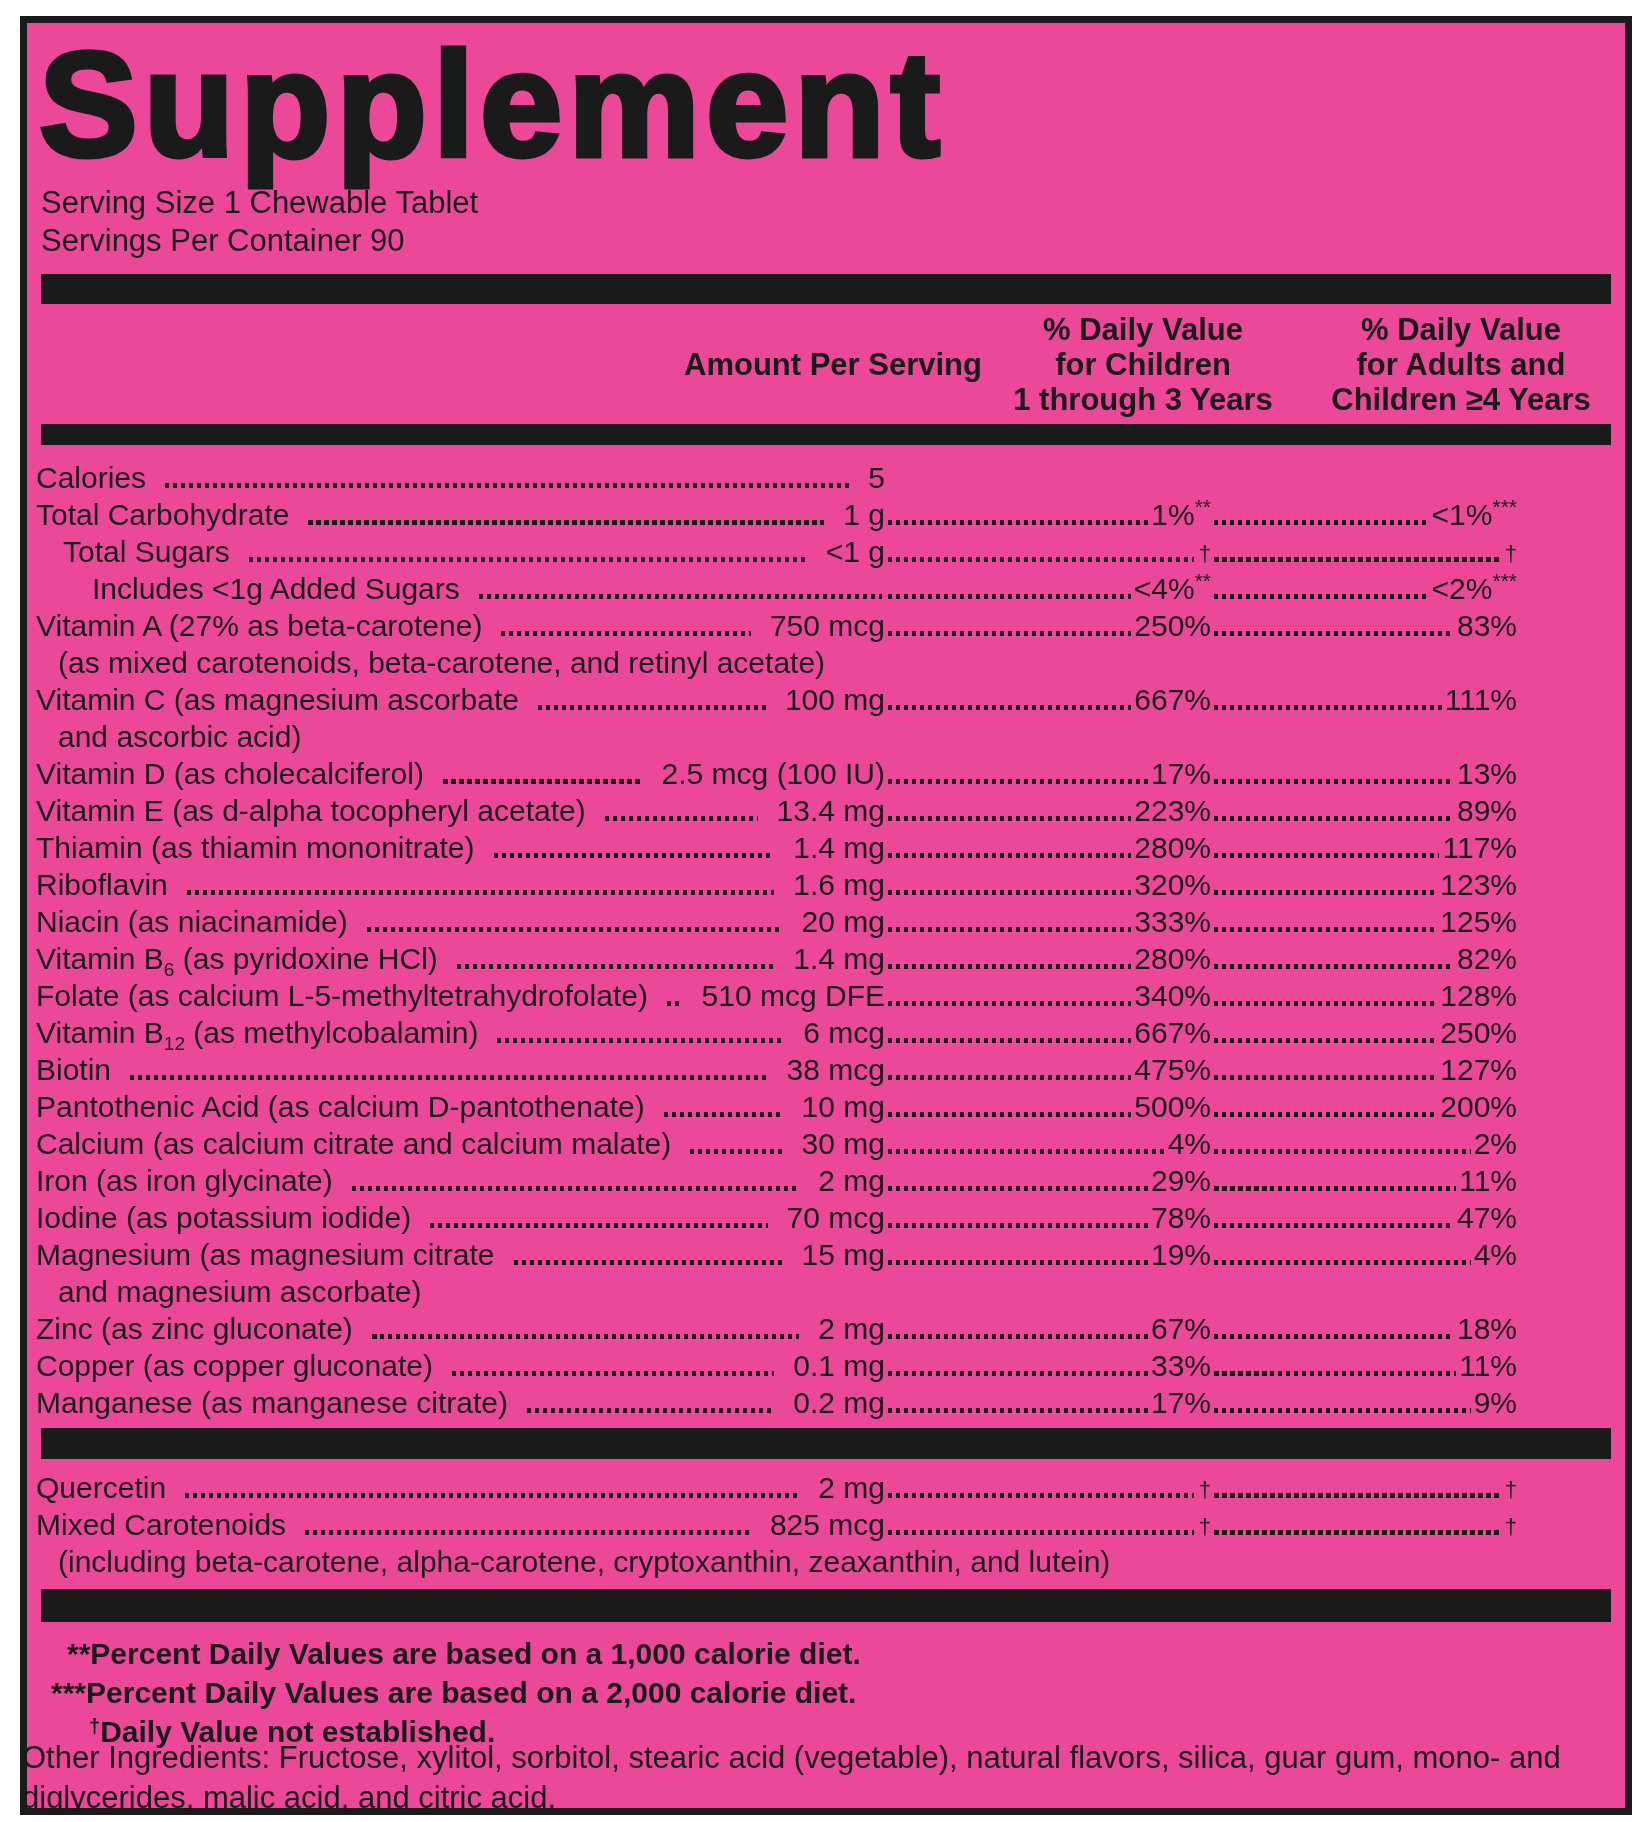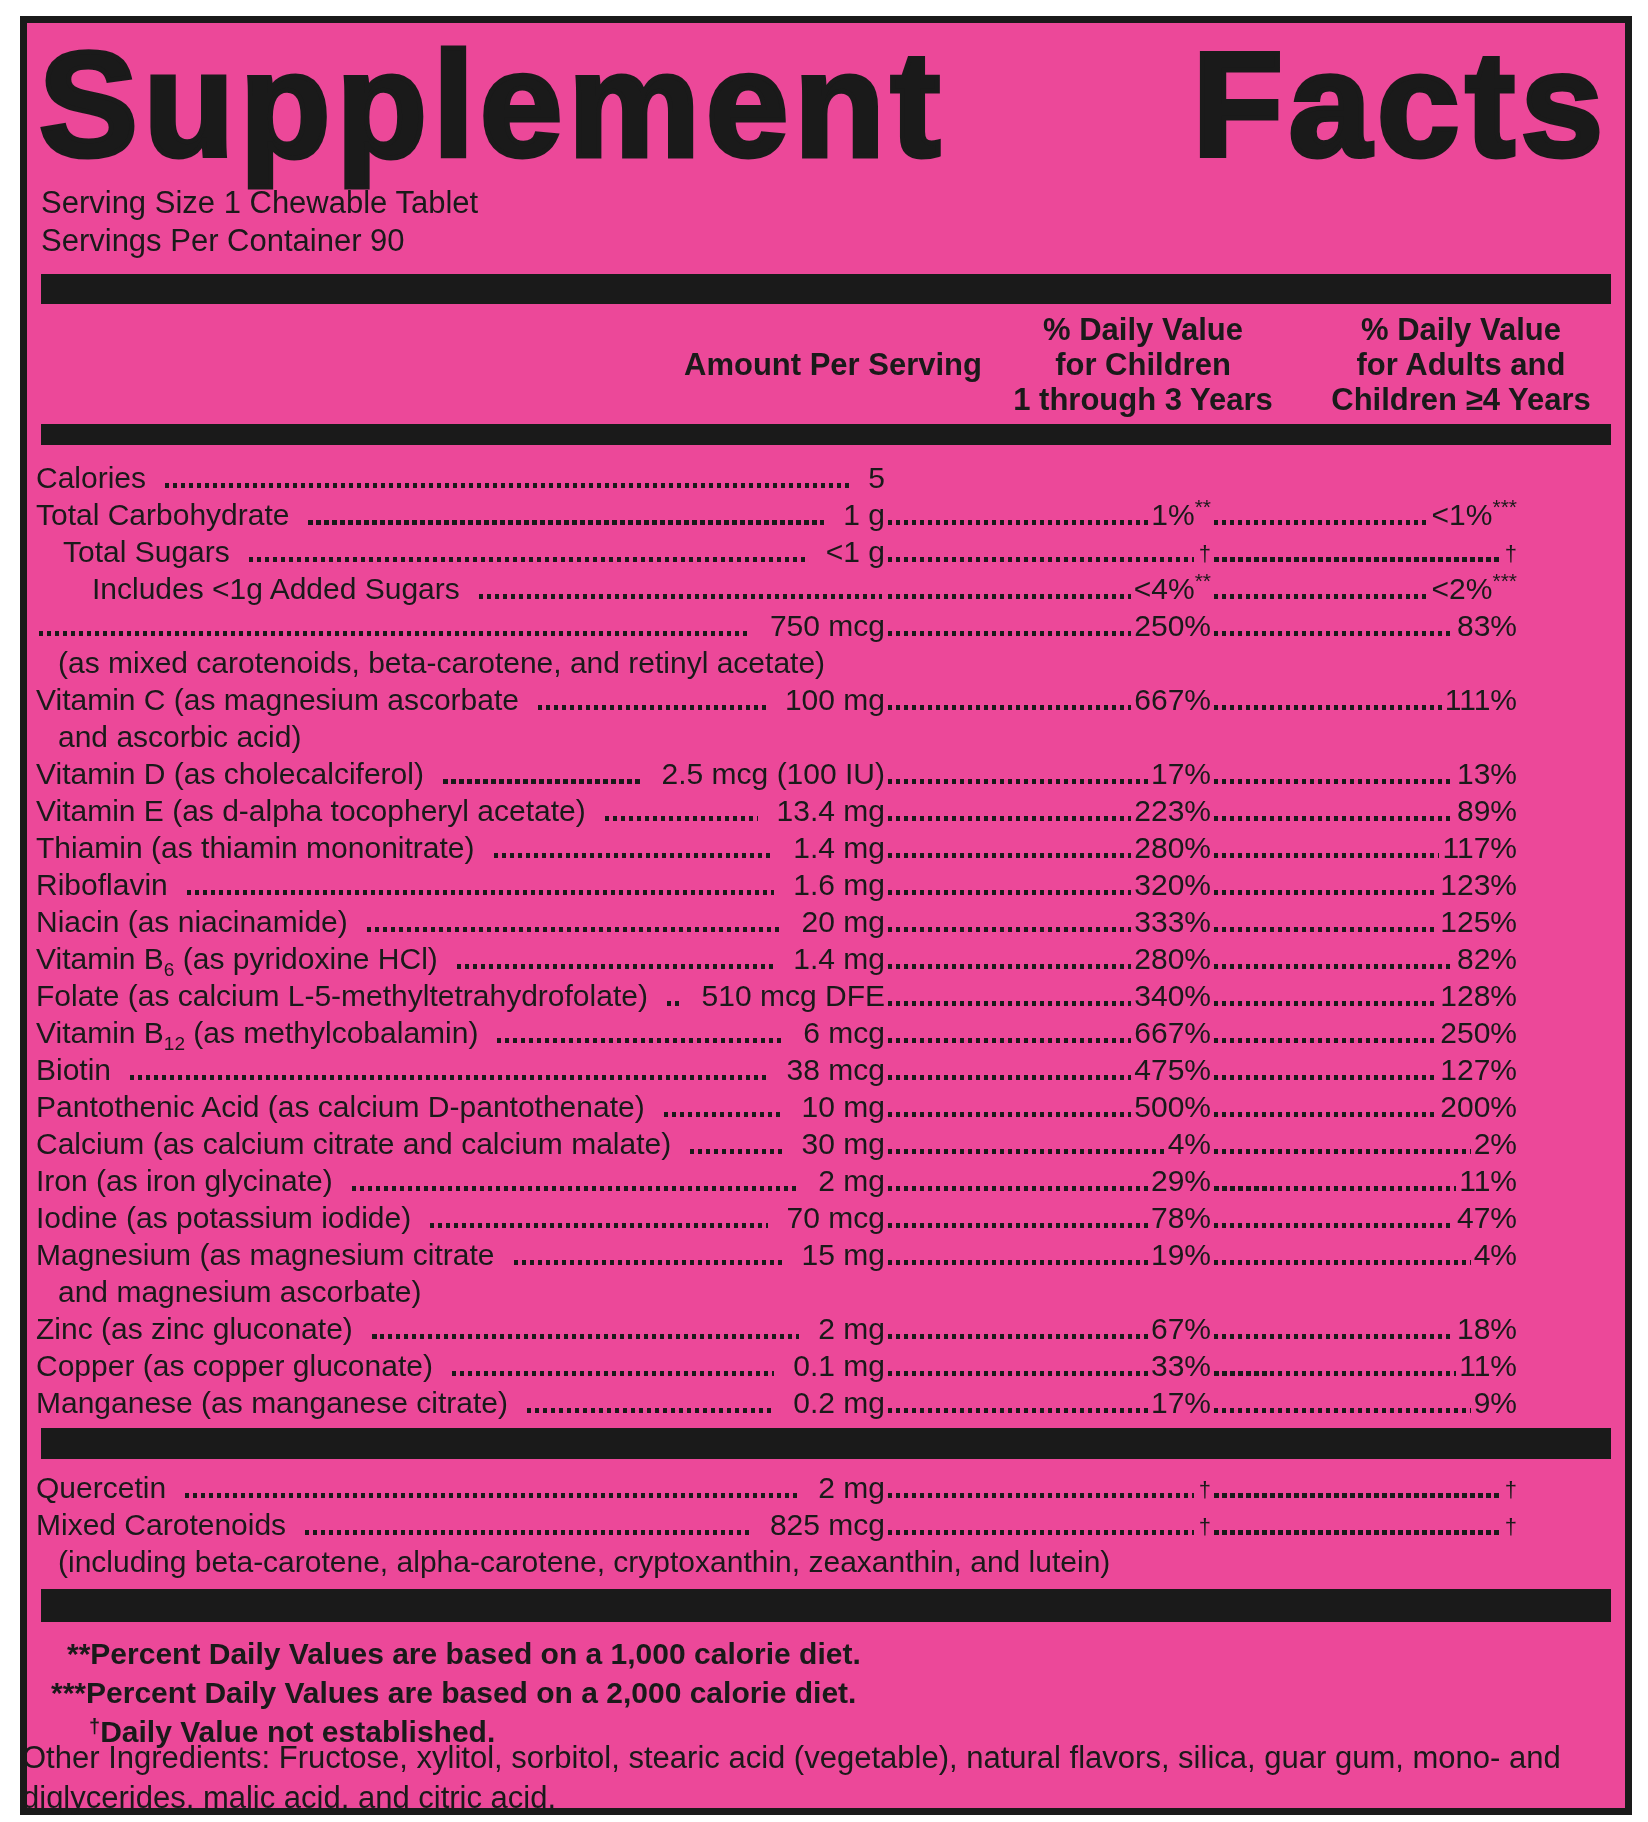--- a/index.html
+++ b/index.html
@@ -73,21 +73,20 @@
     position:absolute; left:22px; top:1738px; width:1580px;
     font-size:31px; line-height:40px;
   }
 </style>
 </head>
 <body>
 
 <div class="panel">
   <div class="title">
     <span>Supplement</span>
-    <span>Facts</span>
   </div>
 
   <div class="servingblock">
     <div class="serving">Serving Size 1 Chewable Tablet</div>
     <div class="serving">Servings Per Container 90</div>
   </div>
 
   <div class="bar bar1"></div>
 
   <div class="colheads">
@@ -151,20 +150,21 @@
           <span class="dots"></span>
           <span class="val">&lt;4%<span class="sup">**</span></span>
         </div>
         <div class="col c3">
           <span class="dots"></span>
           <span class="val">&lt;2%<span class="sup">***</span></span>
         </div>
       </div>
       <div class="nrow">
         <div class="col c1">
+          <span class="lab">Vitamin A (27% as beta-carotene)</span>
           <span class="dots"></span>
           <span class="amt">750 mcg</span>
         </div>
         <div class="col c2">
           <span class="dots"></span>
           <span class="val">250%</span>
         </div>
         <div class="col c3">
           <span class="dots"></span>
           <span class="val">83%</span>

